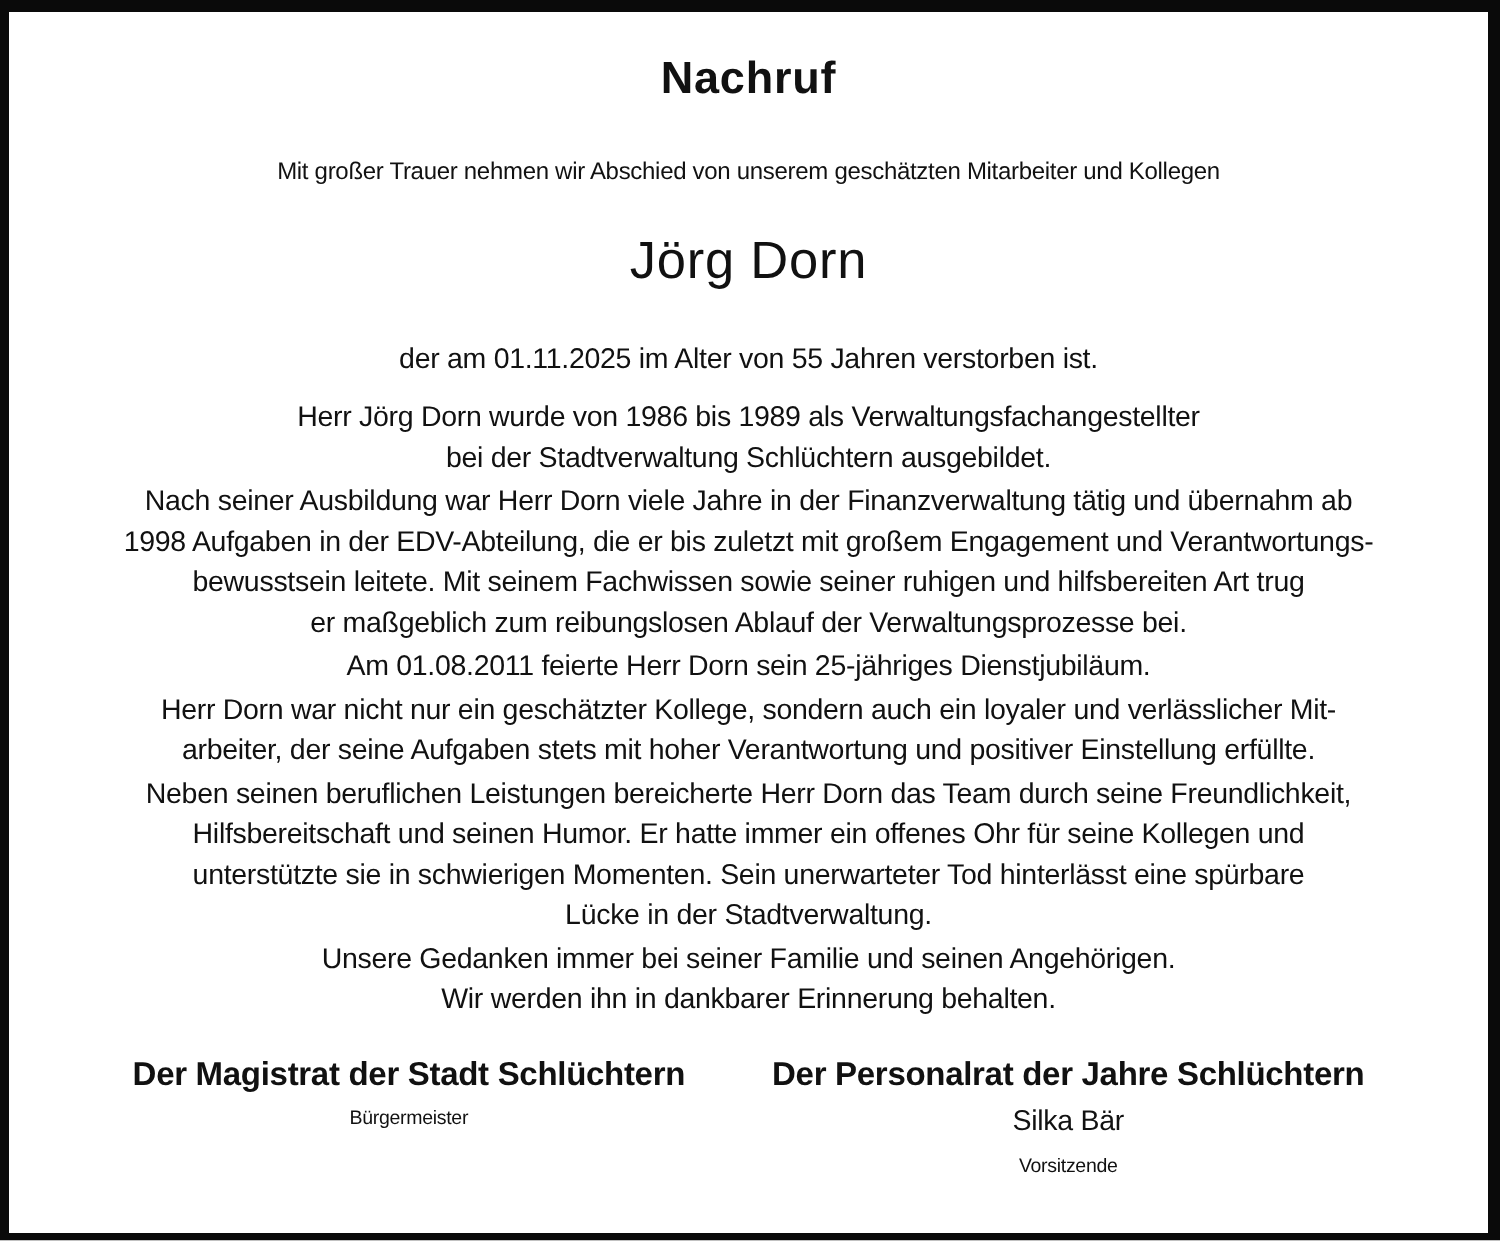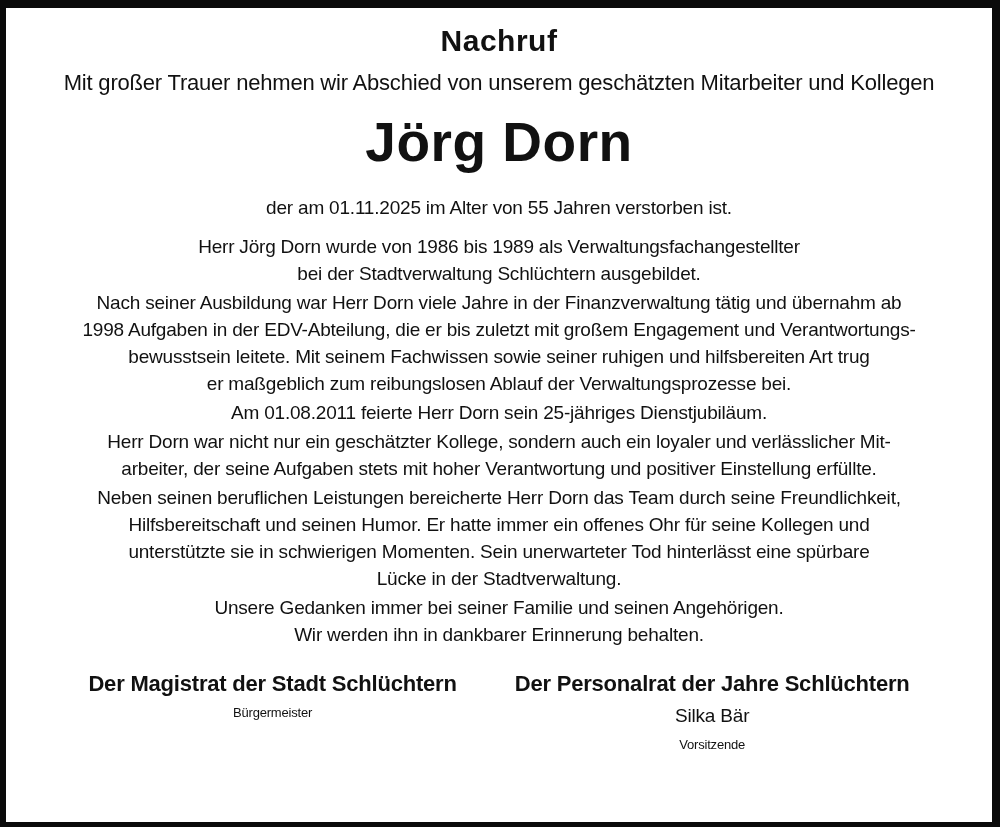--- a/index.html
+++ b/index.html
@@ -17,40 +17,40 @@
     border-top: 8px solid #0a0a0a;
     border-right: 8px solid #0a0a0a;
     border-bottom: 5px solid #0a0a0a;
     border-left: 6px solid #0a0a0a;
     font-family: "Liberation Sans", sans-serif;
     color: #111111;
     text-align: center;
     overflow: hidden;
   }
   .content {
-    padding-top: 16px;
+    padding-top: 28px;
   }
   .title {
     margin: 0;
     font-size: 30px;
     font-weight: 700;
     letter-spacing: 0.5px;
     line-height: 1.1;
   }
   .intro {
-    margin: 12px auto 0 auto;
-    font-size: 22px;
+    margin: 32px auto 0 auto;
+    font-size: 16px;
     line-height: 27px;
     max-width: 900px;
     letter-spacing: -0.2px;
   }
   .deceased-name {
     margin: 20px 0 0 0;
-    font-size: 55px;
-    font-weight: 700;
+    font-size: 35px;
+    font-weight: 400;
     line-height: 52px;
     letter-spacing: 0.5px;
   }
   .para {
     margin: 2px auto 0 auto;
     font-size: 19px;
     line-height: 27px;
     max-width: 940px;
     white-space: pre-line;
     letter-spacing: -0.2px;

